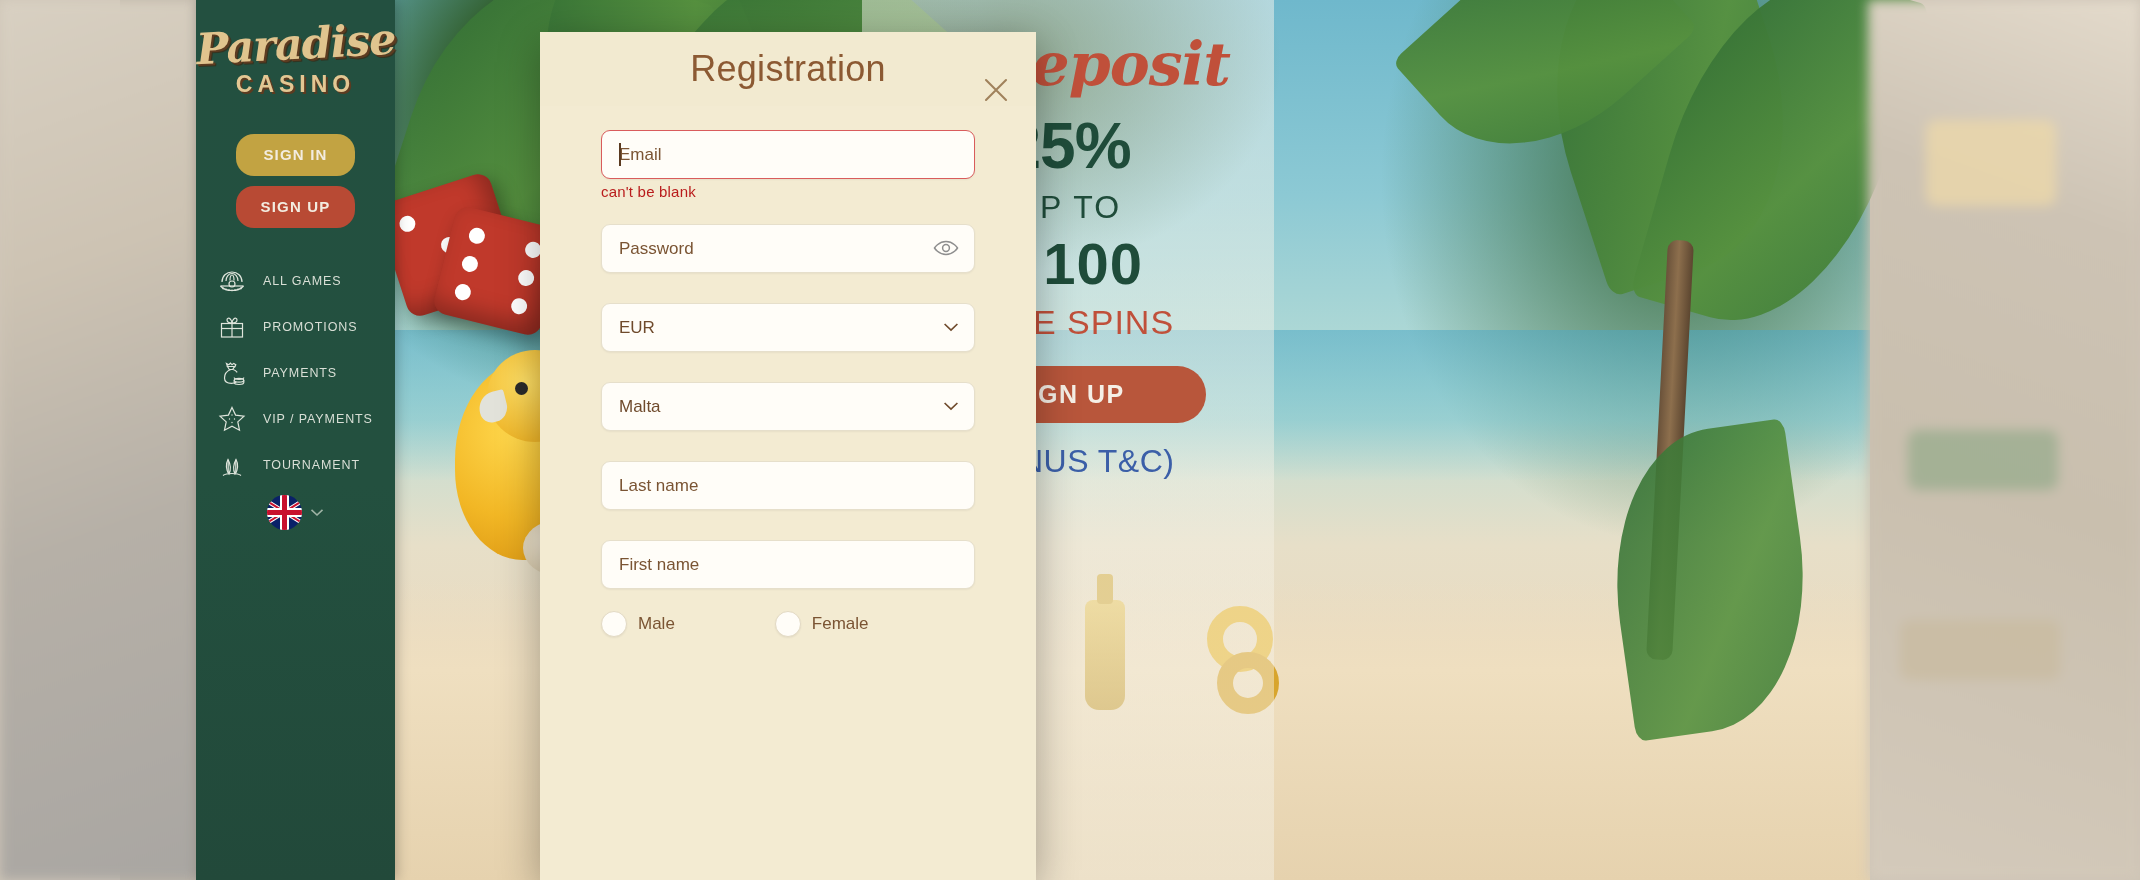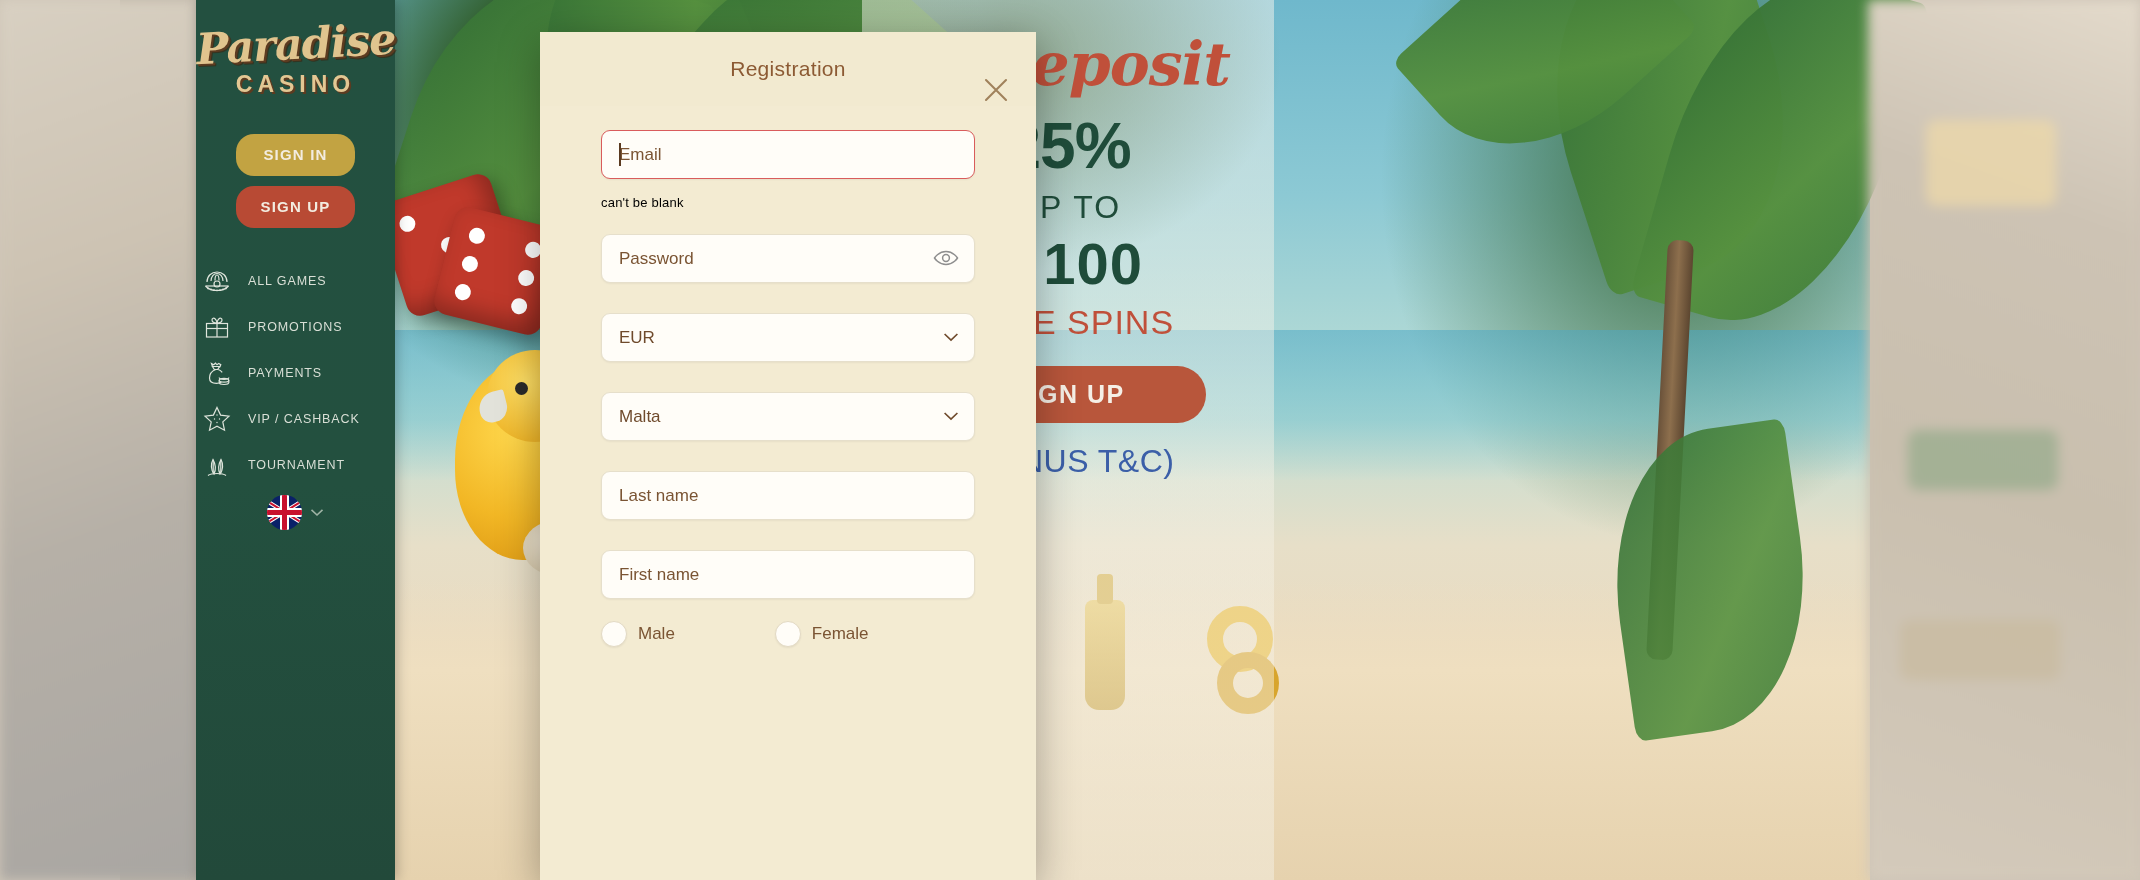--- a/index.html
+++ b/index.html
@@ -141,21 +141,21 @@
     font-size:15px; font-weight:bold; letter-spacing:1.2px;
     color:#f3ece0;
     font-family:"Liberation Sans", sans-serif;
   }
   #btn-signin { background:#c2a342; margin-top:36px; }
   #btn-signup { background:#b84a34; }
 
   .nav { margin-top:30px; }
   .nav-item {
     display:flex; align-items:center; gap:14px;
-    height:46px; padding-left:4px; cursor:pointer;
+    height:46px; padding-left:19px; cursor:pointer;
   }
   .nav-icon { width:34px; height:34px; flex:0 0 34px; display:block; }
   .nav-label {
     font-size:12.5px; letter-spacing:.9px; color:#d9dfd6; font-weight:500;
   }
   .lang {
     position:absolute; left:0; right:0; top:495px;
     display:flex; align-items:center; justify-content:center; gap:8px;
     cursor:pointer;
   }
@@ -208,41 +208,41 @@
     position:absolute; left:540px; top:32px; width:496px; height:848px;
     background:#f2ead0; z-index:20;
     box-shadow:0 10px 40px rgba(0,0,0,.32);
     display:flex; flex-direction:column;
   }
   .modal-head {
     position:relative; height:74px; flex:0 0 74px;
     display:flex; align-items:center; justify-content:center;
   }
   .modal-title {
-    font-size:21px; color:#8c5a33; font-weight:normal; letter-spacing:.3px;
+    font-size:36px; color:#8c5a33; font-weight:normal; letter-spacing:.3px;
   }
   .close-btn {
     position:absolute; right:22px; top:40px; width:36px; height:36px;
     background:none; border:none; cursor:pointer; padding:0;
   }
   .modal-body {
     flex:1; overflow:hidden; padding:24px 61px 0 61px;
     background:#f3ebd2;
   }
   .field { position:relative; margin-bottom:16px; }
   .inp {
     width:374px; height:49px;
     background:#fffdf8; border:1px solid #e6dfcb; border-radius:9px;
     padding:0 17px; font-size:17px; color:#6f4a2c;
     font-family:"Liberation Sans", sans-serif; outline:none;
     box-shadow:0 1px 2px rgba(0,0,0,.05);
   }
   .inp::placeholder { color:#7a5433; opacity:1; }
   .inp.error { border:1.5px solid #d95c5c;padding-left:17px; }
-  .err-msg { color:#000000; font-size:13px; margin-top:16px; letter-spacing:.2px; }
+  .err-msg { color:#b91c1c; font-size:15px; margin-top:4px; letter-spacing:.2px; }
   .caret {
     position:absolute; left:18px; top:13px; width:1.5px; height:23px;
     background:#5a3a20;
   }
   .eye-btn {
     position:absolute; right:16px; top:14px; width:26px; height:22px;
     background:none; border:none; cursor:pointer; padding:0;
   }
   .sel-wrap { position:relative; margin-bottom:16px; }
   .sel {
@@ -374,21 +374,21 @@
     </div>
 
     <div class="nav-item">
       <svg class="nav-icon" viewBox="0 0 34 34" fill="none" stroke="#dfe5dc" stroke-width="1.2">
         <path d="M17 5.5l3.6 7.6 8.4 1-6.2 5.8 1.7 8.3-7.5-4.1-7.5 4.1 1.7-8.3L5 14.1l8.4-1z"></path>
         <circle cx="17" cy="13" r=".7" fill="#dfe5dc" stroke="none"></circle>
         <circle cx="14.5" cy="17" r=".7" fill="#dfe5dc" stroke="none"></circle>
         <circle cx="19.5" cy="17" r=".7" fill="#dfe5dc" stroke="none"></circle>
         <circle cx="17" cy="20.5" r=".7" fill="#dfe5dc" stroke="none"></circle>
       </svg>
-      <span class="nav-label">VIP / CASHBACK</span>
+      <span class="nav-label">VIP / PAYMENTS</span>
     </div>
 
     <div class="nav-item">
       <svg class="nav-icon" viewBox="0 0 34 34" fill="none" stroke="#dfe5dc" stroke-width="1.2">
         <path d="M14 26c-3-4-3.5-10-1-14.5 2.5 4.5 2.8 10.5 1 14.5z"></path>
         <path d="M20 26c3-4 3.5-10 1-14.5-2.5 4.5-2.8 10.5-1 14.5z"></path>
         <path d="M13.2 11.8v13.5M20.8 11.8v13.5"></path>
         <path d="M8 27.5c2-1.5 5-2 9-2s7 .5 9 2"></path>
       </svg>
       <span class="nav-label">TOURNAMENT</span>

